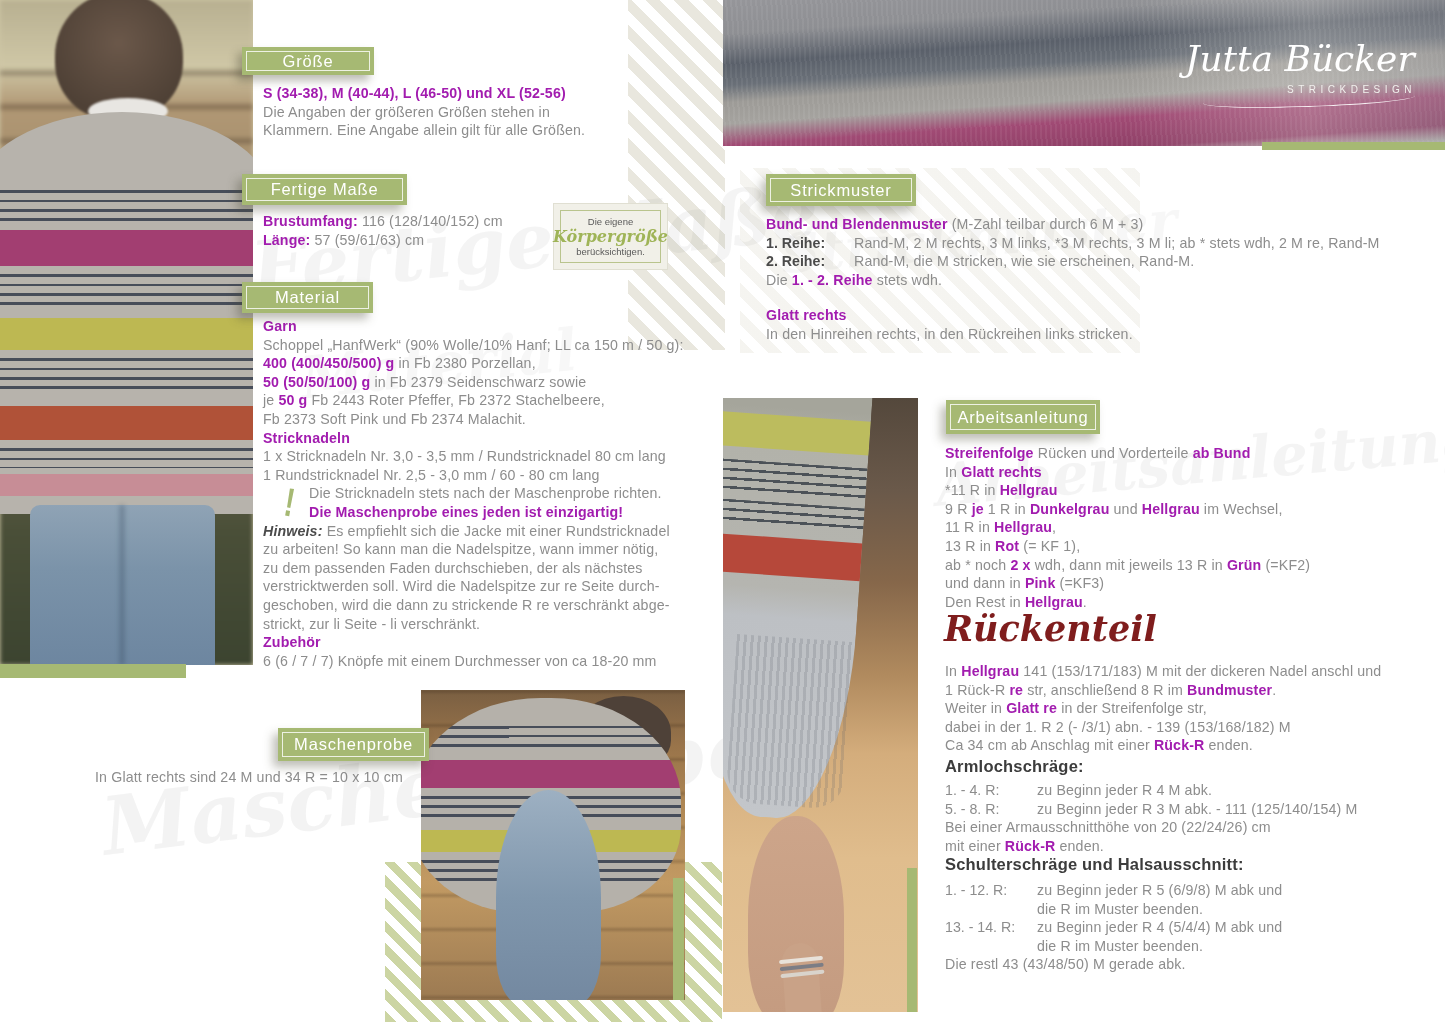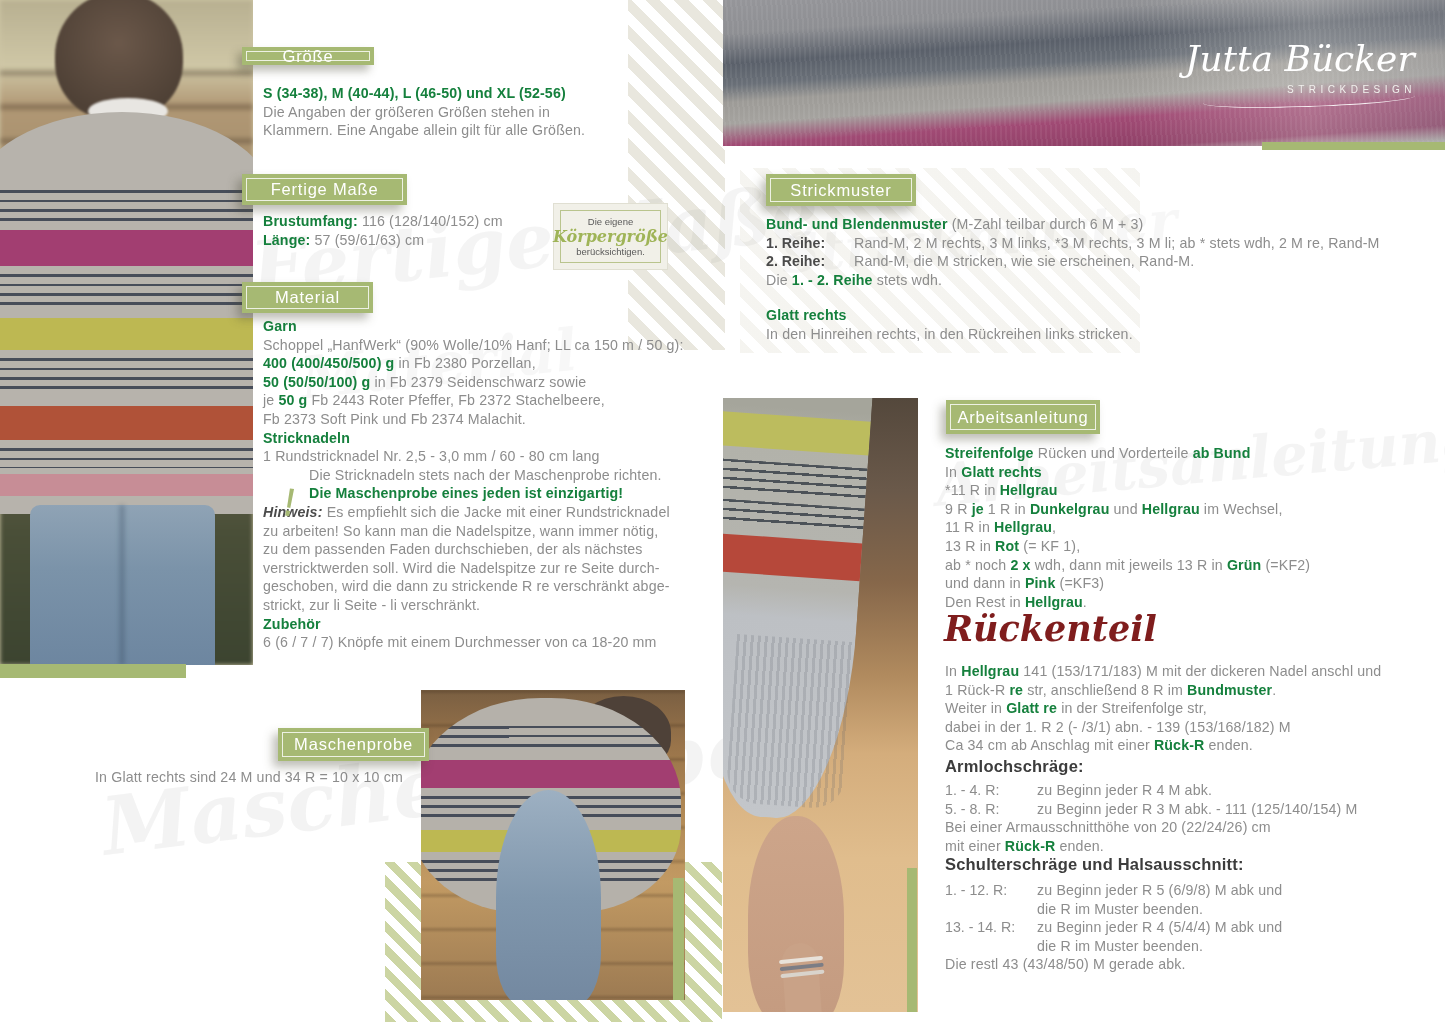--- a/index.html
+++ b/index.html
@@ -1,21 +1,21 @@
 <!DOCTYPE html>
 <html lang="de"><head>
 <meta charset="utf-8">
 <style>
   html,body{margin:0;padding:0;background:#ffffff;}
   #page{position:relative;width:1445px;height:1022px;overflow:hidden;background:#ffffff;
         font-family:"Liberation Sans",sans-serif;color:#8d8d8d;}
   
   .blk{position:absolute;z-index:4;}
   .ln{font-size:14.2px;line-height:18.6px;white-space:nowrap;letter-spacing:.15px;color:#8d8d8d;}
-  .ln .b{font-weight:700;color:#15803d;text-align:center;}
+  .ln .b{font-weight:700;color:#a21caf;text-align:center;}
   .ln .bi{font-weight:700;font-style:italic;color:#4b4b4b;}
   .indent{padding-left:46px;}
   .gap{height:17px;}
   .row{display:flex;}
   .row .lab{flex:none;font-weight:700;color:#4b4b4b;font-size:14.2px;line-height:18.6px;white-space:nowrap;}
   .row .lab.plain{font-weight:400;color:#8d8d8d;}
   .w88{width:88px;} .w92{width:92px;}
   .h{font-size:16.5px;font-weight:700;color:#3c3c3c;letter-spacing:.2px;white-space:nowrap;}
   
   .tag{position:absolute;z-index:5;background:#a6b973;color:#fff;display:flex;align-items:center;justify-content:center;
@@ -145,21 +145,21 @@
     <div class="ph4-face"></div>
     <div class="ph4-arm"></div>
     <div class="ph4-knee"></div>
   </div>
 
   <div class="gbar" style="left:0;top:664px;width:186px;height:14px;"></div>
   <div class="gbar" style="left:1262px;top:142px;width:183px;height:8px;"></div>
   <div class="gbar" style="left:673px;top:878px;width:11px;height:122px;"></div>
   <div class="gbar" style="left:907px;top:868px;width:10px;height:144px;"></div>
 
-  <div class="tag" style="left:242px;top:47px;width:132px;height:18px;">
+  <div class="tag" style="left:242px;top:47px;width:132px;height:28px;">
       <span>Größe</span>
     </div>
   <div class="tag" style="left:242px;top:174px;width:165px;height:31px;">
       <span>Fertige Maße</span>
     </div>
   <div class="tag" style="left:242px;top:282px;width:131px;height:31px;">
       <span>Material</span>
     </div>
   <div class="tag" style="left:278px;top:728px;width:151px;height:33px;">
       <span>Maschenprobe</span>
@@ -189,20 +189,21 @@
   </div>
 
   <div class="blk" style="left:263px;top:317px;">
     <div class="ln"><span class="b">Garn</span></div>
     <div class="ln"><span>Schoppel „HanfWerk“ (90% Wolle/10% Hanf; LL ca 150 m / 50 g):</span></div>
     <div class="ln"><span class="b">400 (400/450/500) g</span><span> in Fb 2380 Porzellan,</span></div>
     <div class="ln"><span class="b">50 (50/50/100) g</span><span> in Fb 2379 Seidenschwarz sowie</span></div>
     <div class="ln"><span>je </span><span class="b">50 g</span><span> Fb 2443 Roter Pfeffer, Fb 2372 Stachelbeere,</span></div>
     <div class="ln"><span>Fb 2373 Soft Pink und Fb 2374 Malachit.</span></div>
     <div class="ln"><span class="b">Stricknadeln</span></div>
+    <div class="ln"><span>1 x Stricknadeln Nr. 3,0 - 3,5 mm / Rundstricknadel 80 cm lang</span></div>
     <div class="ln"><span>1 Rundstricknadel Nr. 2,5 - 3,0 mm / 60 - 80 cm lang</span></div>
     <div class="ln indent"><span>Die Stricknadeln stets nach der Maschenprobe richten.</span></div>
     <div class="ln indent"><span class="b">Die Maschenprobe eines jeden ist einzigartig!</span></div>
     <div class="ln"><span class="bi">Hinweis:</span><span> Es empfiehlt sich die Jacke mit einer Rundstricknadel</span></div>
     <div class="ln"><span>zu arbeiten! So kann man die Nadelspitze, wann immer nötig,</span></div>
     <div class="ln"><span>zu dem passenden Faden durchschieben, der als nächstes</span></div>
     <div class="ln"><span>verstricktwerden soll. Wird die Nadelspitze zur re Seite durch-</span></div>
     <div class="ln"><span>geschoben, wird die dann zu strickende R re verschränkt abge-</span></div>
     <div class="ln"><span>strickt, zur li Seite - li verschränkt.</span></div>
     <div class="ln"><span class="b">Zubehör</span></div>

